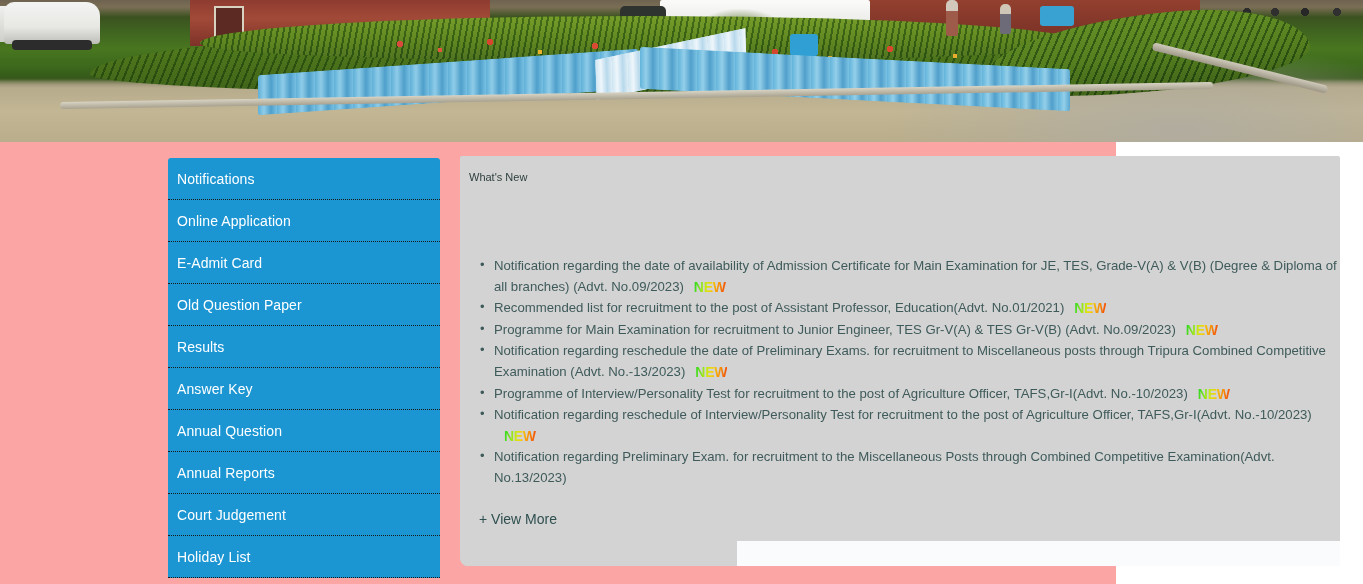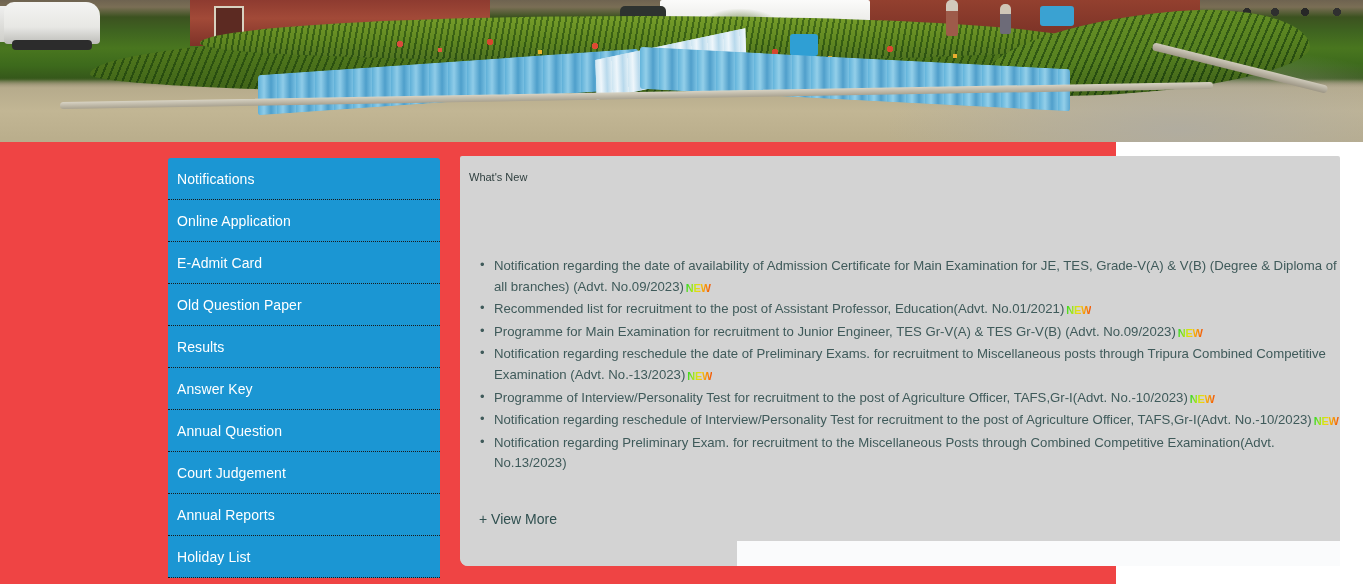--- a/index.html
+++ b/index.html
@@ -208,21 +208,21 @@
     position:absolute; left:680px; top:0px; width:120px; height:58px;
     background:
       radial-gradient(ellipse 60px 30px at 60px 30px, #4b6b1d 0%, rgba(75,107,29,0.0) 72%);
   }
 
   
   .content-wrap {
     position: absolute;
     left: 0; top: 142px;
     width: 1116px; height: 442px;
-    background: #ef4444;
+    background: #fca5a5;
   }
 
   
   .sidebar {
     position: absolute;
     left: 168px; top: 16px;
     width: 272px;
   }
   .side-item {
     height: 42px;
@@ -280,22 +280,22 @@
     top: -1px;
     color: #3f5a5a;
     font-size: 13px;
   }
   .wn-list li .txt { display: inline; }
 
   
   .newbadge {
     display: inline-block;
     vertical-align: -1px;
-    margin-left: 2px;
-    font-size: 11px;
+    margin-left: 10px;
+    font-size: 14px;
     font-weight: bold;
     font-family: "Liberation Sans", sans-serif;
     letter-spacing: -0.3px;
     background: linear-gradient(100deg,
       #19d424 0%, #7ee31b 22%, #c9e815 38%,
       #f2d40c 52%, #f7a206 68%, #f46a08 86%, #ef3b0b 100%);
     -webkit-background-clip: text;
     background-clip: text;
     color: transparent;
     -webkit-text-fill-color: transparent;
@@ -381,24 +381,24 @@
         <div class="side-item">
           <span>Results</span>
         </div>
         <div class="side-item">
           <span>Answer Key</span>
         </div>
         <div class="side-item">
           <span>Annual Question</span>
         </div>
         <div class="side-item">
+          <span>Annual Reports</span>
+        </div>
+        <div class="side-item">
           <span>Court Judgement</span>
-        </div>
-        <div class="side-item">
-          <span>Annual Reports</span>
         </div>
         <div class="side-item">
           <span>Holiday List</span>
         </div>
       </nav>
 
     <section class="whatsnew">
       <div class="wn-title">What's New</div>
       <ul class="wn-list" id="wnlist">
           <li><span class="txt">Notification regarding the date of availability of Admission Certificate for Main Examination for JE, TES, Grade-V(A) &amp; V(B) (Degree &amp; Diploma of all branches) (Advt. No.09/2023)</span><span class="newbadge">NEW</span></li>

